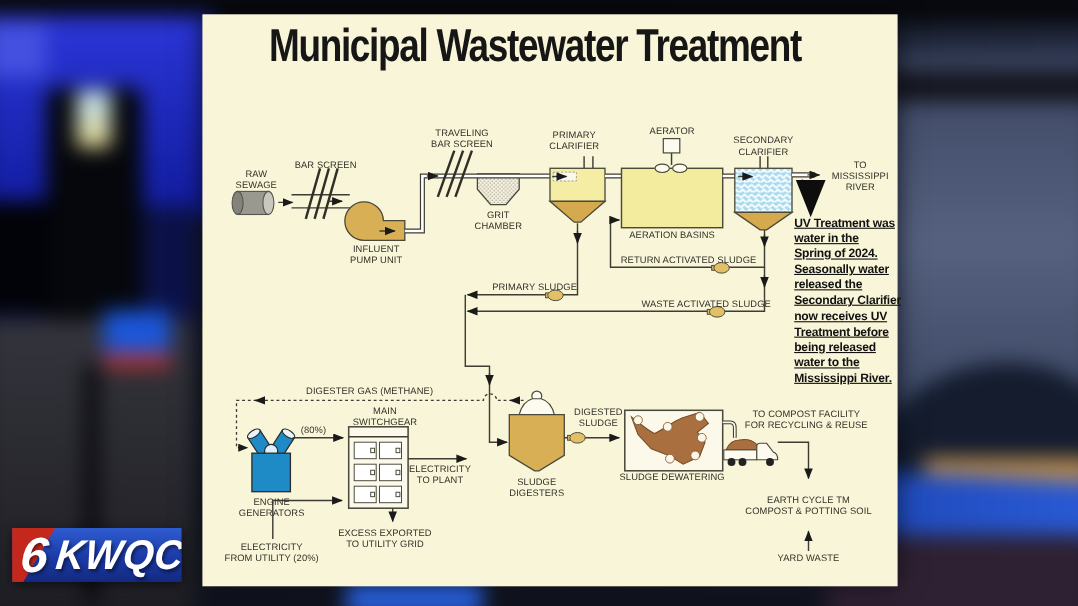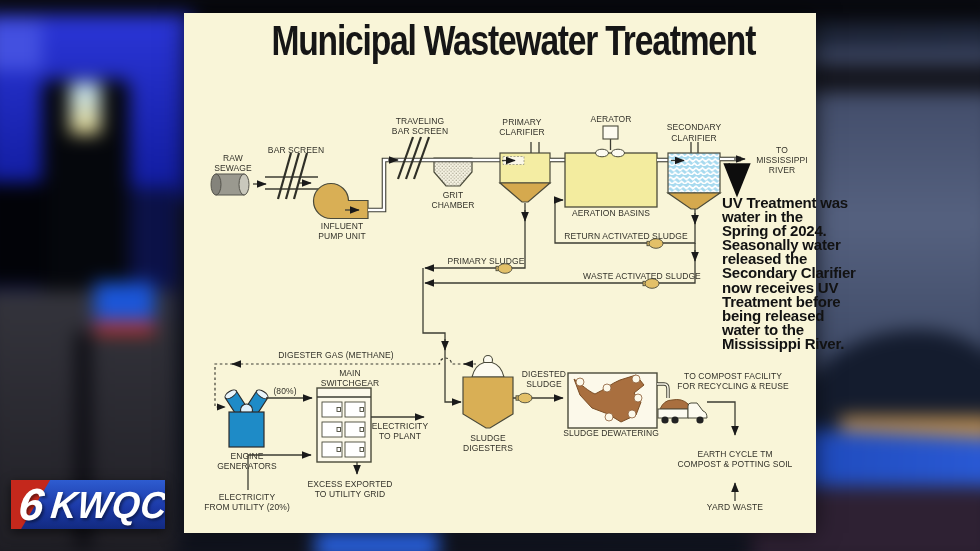--- a/index.html
+++ b/index.html
@@ -24,31 +24,31 @@
   .bg-right-rail{left:800px;top:70px;width:180px;height:28px;background:#14151d;}
   .bg-right-swoosh{left:780px;top:330px;width:220px;height:170px;background:#141c2e;border-radius:50%;transform:rotate(-15deg);}
   .bg-desk-top{left:830px;top:412px;width:150px;height:26px;background:#b5894e;}
   .bg-desk-band{left:735px;top:428px;width:250px;height:55px;background:linear-gradient(90deg,#1c46b4,#2a5ad6);transform:rotate(3deg);}
   .bg-floor-right{left:735px;top:480px;width:245px;height:75px;background:#2e2133;}
   .bg-bottom-center{left:185px;top:525px;width:560px;height:26px;background:#10131e;}
   .bg-glow{left:320px;top:518px;width:120px;height:33px;background:#2a62e0;}
   
   .panel{position:absolute;left:184px;top:13px;width:632px;height:520px;background:#F9F5D8;
          box-shadow:0 0 22px rgba(0,0,0,.55);}
-  .panel-title{position:absolute;left:0;right:0;top:6px;text-align:right;}
+  .panel-title{position:absolute;left:0;right:0;top:6px;text-align:left;}
   .panel-title span{display:inline-block;font-weight:700;font-size:42px;line-height:44px;
        transform:scaleX(.8);letter-spacing:-1.5px;color:#161616;white-space:nowrap;}
   .diagram-svg{position:absolute;left:0;top:0;}
   svg text{font-family:"Liberation Sans",sans-serif;font-size:8.5px;fill:#33322a;letter-spacing:.1px;}
   .thin{stroke:#3d3d33;stroke-width:1.3;fill:none;}
   .pipe-o{stroke:#3d3d33;stroke-width:4.6;fill:none;}
   .pipe-i{stroke:#ffffff;stroke-width:2.4;fill:none;}
   .dotted{stroke:#3d3d33;stroke-width:1.2;fill:none;stroke-dasharray:2.6 2.6;}
-  .uv-note{position:absolute;left:538px;top:183px;width:100px;font-size:15px;font-weight:bold;
-       line-height:14.1px;color:#121212;letter-spacing:-.2px;white-space:nowrap;}
+  .uv-note{position:absolute;left:538px;top:183px;width:100px;font-size:11px;font-weight:bold;
+       line-height:14.1px;color:#121212;letter-spacing:-.2px;white-space:nowrap;text-decoration:underline;}
   
   .logo{position:absolute;left:11px;top:480px;width:154px;height:49px;
         background:linear-gradient(180deg,#2e5cd0,#1c3aa8 55%,#122a80);
         box-shadow:0 3px 10px rgba(0,0,0,.55);display:flex;align-items:center;overflow:hidden;}
   .logo-red{position:absolute;left:0;top:0;width:46px;height:49px;background:#c4281c;
         clip-path:polygon(0 0,85% 0,22% 100%,0 100%);}
   .logo-6{position:relative;font-style:italic;font-weight:800;font-size:45px;color:#fff;
         margin-left:8px;transform:skewX(-6deg);text-shadow:2px 2px 3px rgba(0,0,0,.45);line-height:49px;}
   .logo-call{position:relative;font-style:italic;font-weight:800;font-size:36px;color:#fff;
         margin-left:7px;transform:skewX(-6deg) scaleY(1.05);letter-spacing:.5px;

